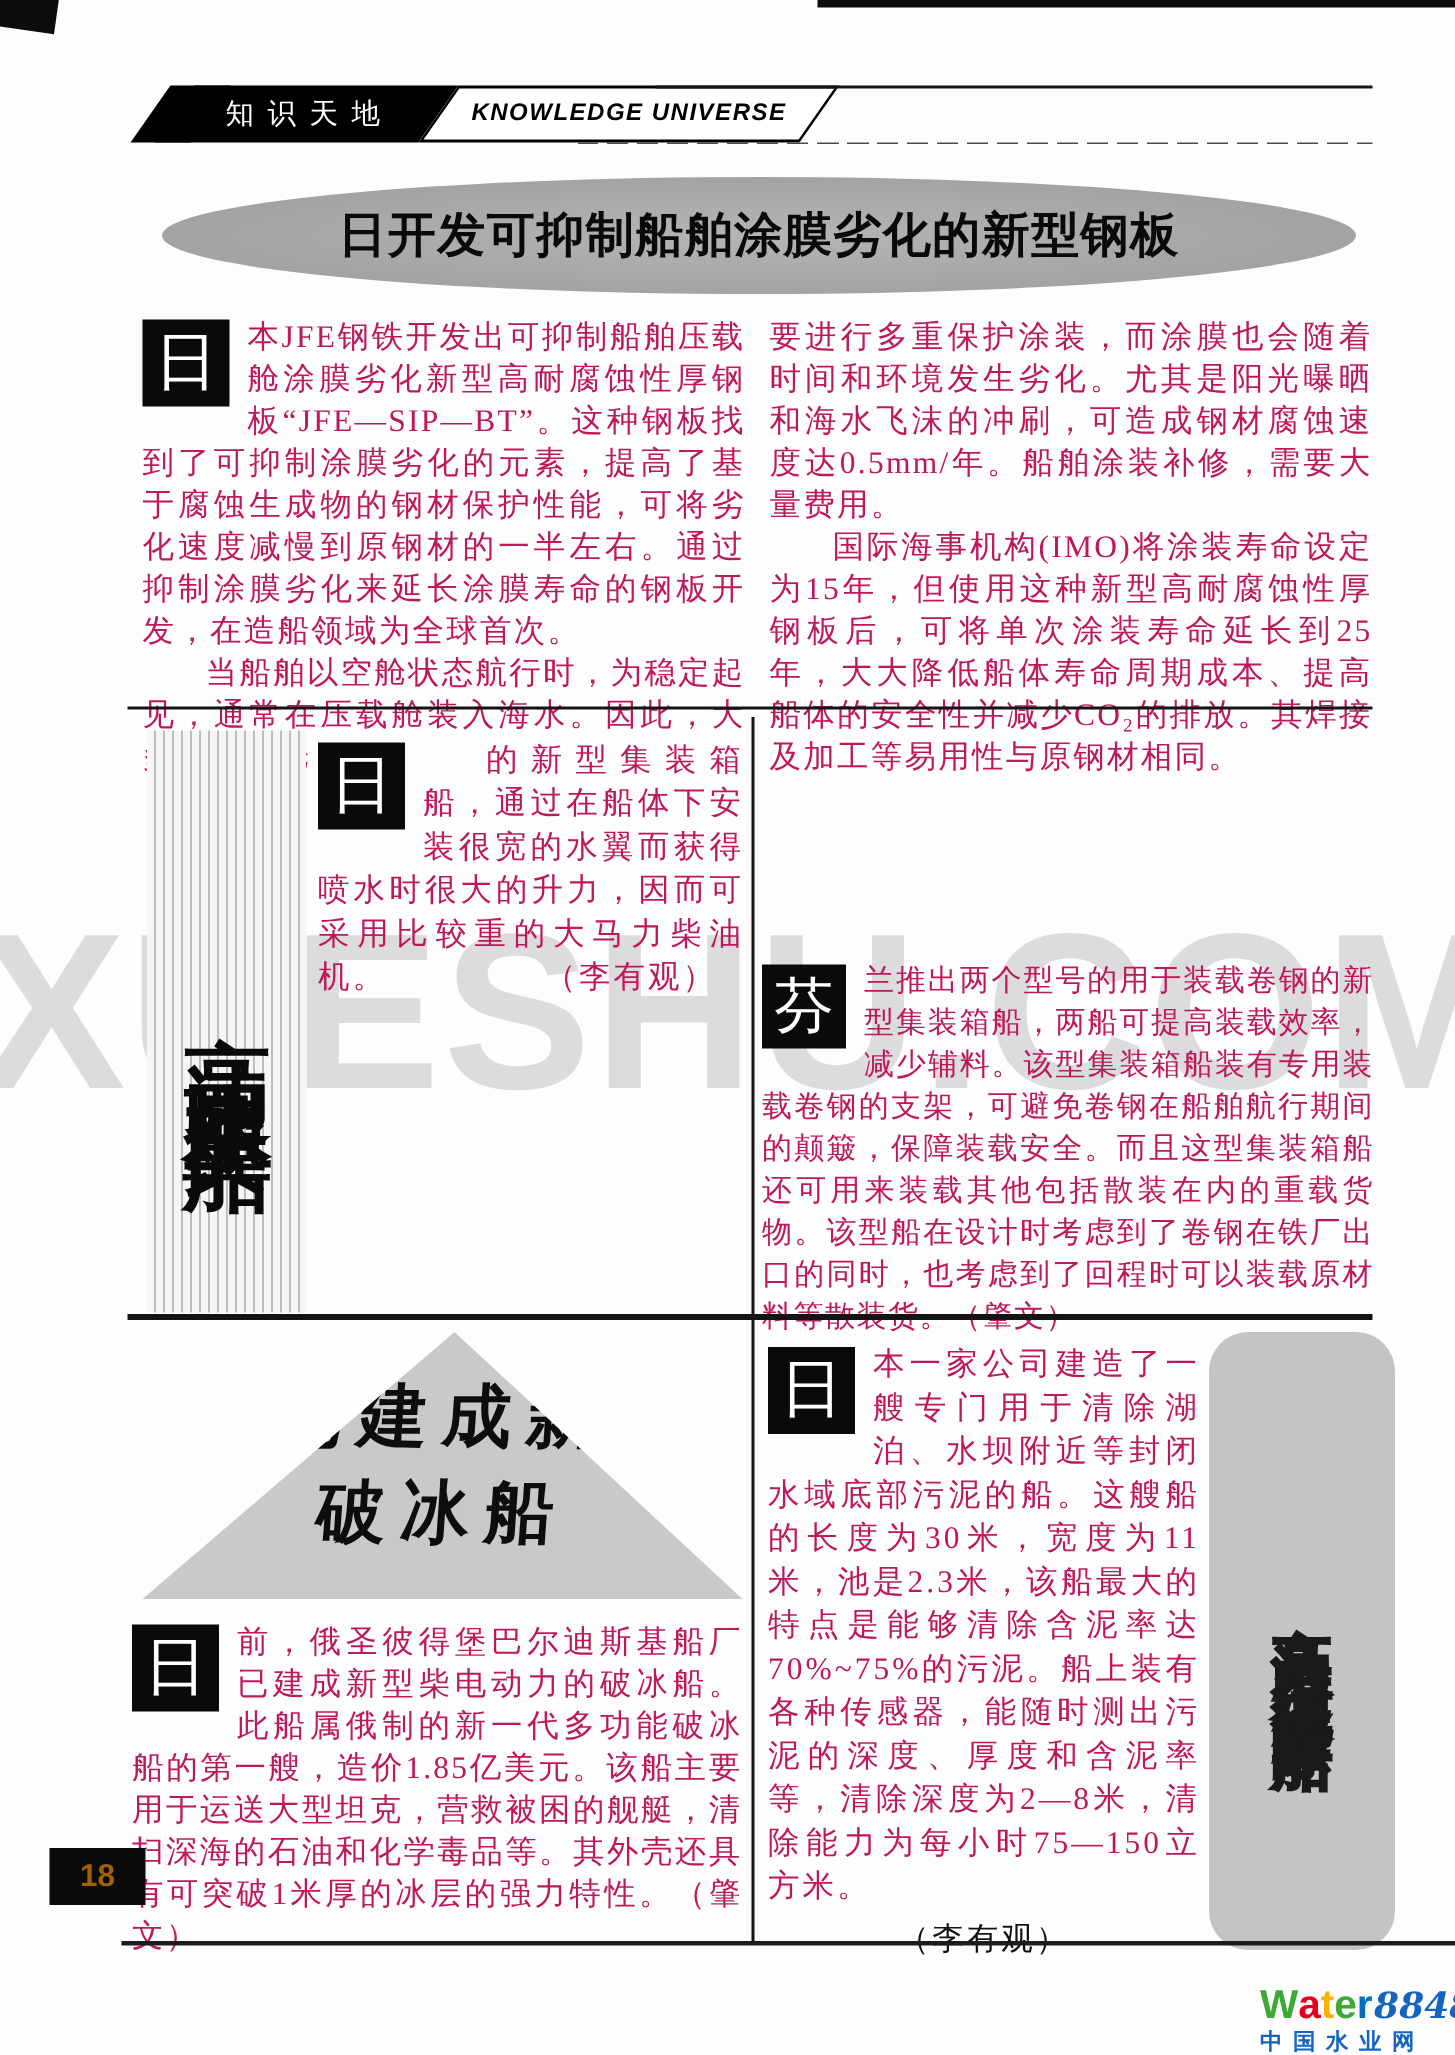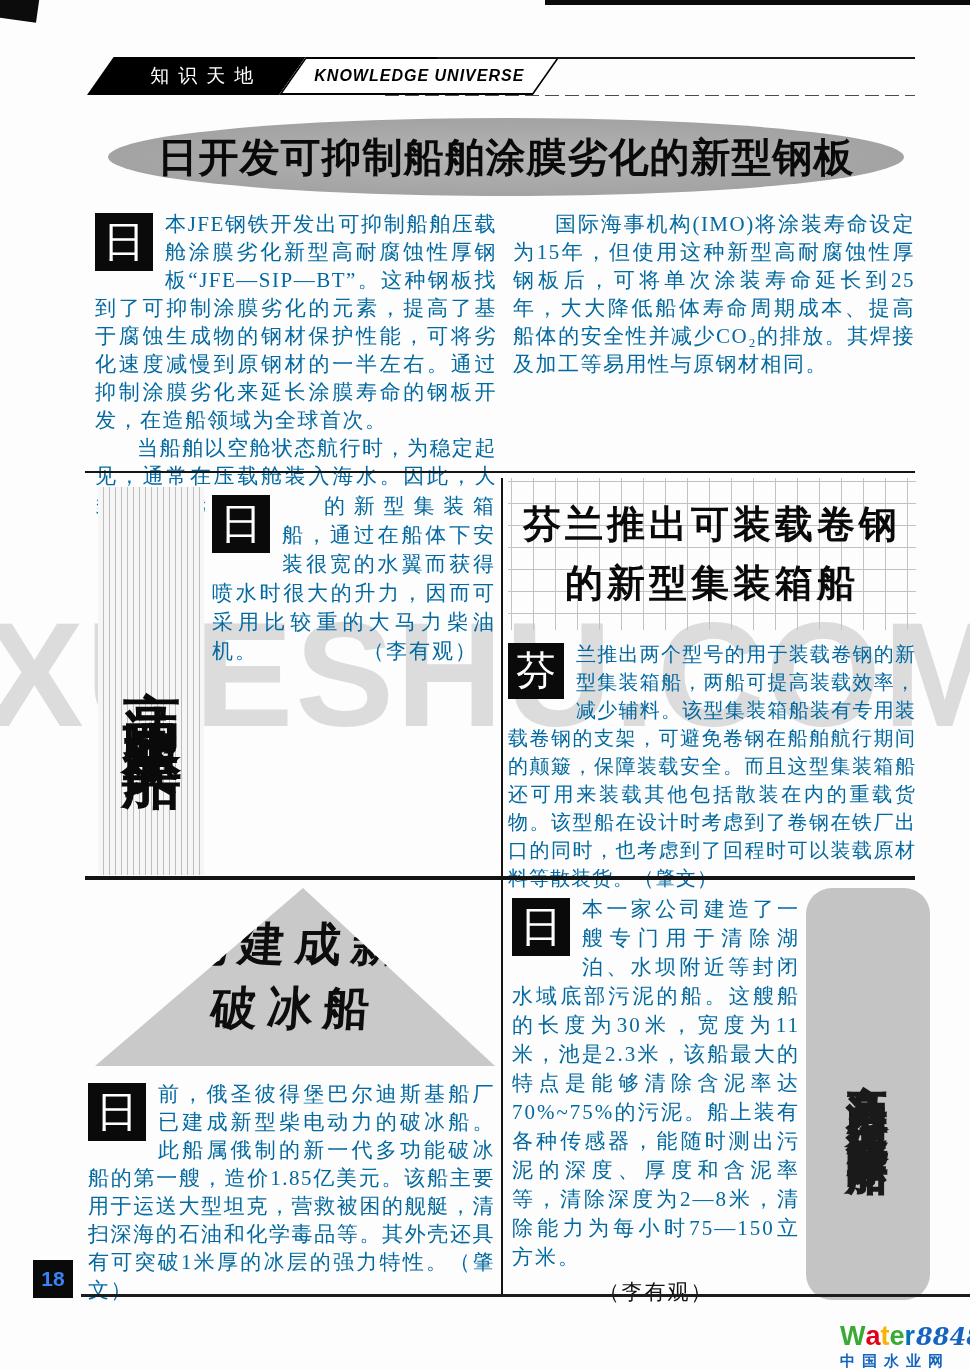--- a/index.html
+++ b/index.html
@@ -31,25 +31,25 @@
     font-family:"Liberation Sans","DejaVu Sans",sans-serif;letter-spacing:1px;color:#000;}
   .hdr-line-top{position:absolute;top:0;left:352px;width:478px;height:2px;background:#161616;}
   .hdr-line-bot{position:absolute;top:38px;left:300px;width:530px;height:1px;
     background:repeating-linear-gradient(90deg,#4a4a4a 0 14px,transparent 14px 20px);}
 
   
   .headline-ellipse{position:absolute;top:118px;left:108px;width:796px;height:78px;
     background:radial-gradient(ellipse at center,#b5b5b5 0%,#a3a3a3 70%,#ababab 100%);
     border-radius:50%;display:flex;align-items:center;justify-content:center;z-index:1;}
   .headline-text{font-family:"Liberation Sans","DejaVu Sans",sans-serif;font-weight:bold;
-    font-size:40px;letter-spacing:1px;color:#0a0a0a;white-space:nowrap;}
+    font-size:32px;letter-spacing:1px;color:#0a0a0a;white-space:nowrap;}
 
   
   .jp{margin:0;font-size:21px;line-height:28px;text-align:justify;text-justify:inter-character;
-    letter-spacing:1.5px;color:#0369a1;}
+    letter-spacing:1.5px;color:#be185d;}
   .narrow .jp{line-height:29px;letter-spacing:2px;}
   .indent{text-indent:2em;}
   .dropcap{float:left;width:58px;height:58px;background:#0a0a0a;color:#fff;
     font-size:42px;line-height:58px;text-align:center;margin:3px 12px 3px 0;}
   .byline{float:right;padding-right:18px;}
   .byline-center{margin:6px 0 0;font-size:21px;letter-spacing:2px;text-align:center;}
 
   
   .article-steel{position:absolute;top:210px;left:95px;width:820px;height:258px;
     display:flex;gap:16px;z-index:1;}
@@ -89,22 +89,22 @@
 
   
   .sludge-text{position:absolute;top:895px;left:512px;width:288px;z-index:1;}
   .vtitle-sludge{position:absolute;top:888px;left:806px;width:124px;height:412px;z-index:1;
     background:#c4c4c4;border-radius:26px;display:flex;align-items:center;justify-content:center;}
   .vtitle-sludge .vt{writing-mode:vertical-rl;font-family:"Liberation Sans","DejaVu Sans",sans-serif;
     font-weight:bold;font-size:40px;letter-spacing:10px;color:#f2f2f2;
     -webkit-text-stroke:2px #1a1a1a;}
 
   
-  .pageno-box{position:absolute;top:1260px;left:33px;width:40px;height:38px;background:#0a0a0a;
-    color:#3b82f6;display:flex;align-items:center;justify-content:center;z-index:2;
+  .pageno-box{position:absolute;top:1232px;left:33px;width:64px;height:38px;background:#0a0a0a;
+    color:#a16207;display:flex;align-items:center;justify-content:center;z-index:2;
     font-family:"Liberation Sans","DejaVu Sans",sans-serif;font-size:21px;font-weight:bold;}
   .footer-line{position:absolute;top:1294px;left:81px;width:889px;height:3px;background:#1c1c1c;z-index:1;}
 
   
   .logo{position:absolute;top:1323px;left:840px;z-index:2;
     font-family:"Liberation Sans","DejaVu Sans",sans-serif;}
   .logo-row1{display:flex;align-items:baseline;line-height:1;}
   .logo-word{font-weight:bold;font-size:27px;letter-spacing:0;}
   .logo-num{font-family:"DejaVu Serif","Liberation Serif",serif;font-style:italic;
     font-size:24px;font-weight:bold;margin-left:1px;}
@@ -138,38 +138,35 @@
     <span class="headline-text">日开发可抑制船舶涂膜劣化的新型钢板</span>
   </div>
 
   <div class="article-steel">
     <div class="col">
       <span class="dropcap">日</span>
       <p class="jp">本JFE钢铁开发出可抑制船舶压载舱涂膜劣化新型高耐腐蚀性厚钢板“JFE—SIP—BT”。这种钢板找到了可抑制涂膜劣化的元素，提高了基于腐蚀生成物的钢材保护性能，可将劣化速度减慢到原钢材的一半左右。通过抑制涂膜劣化来延长涂膜寿命的钢板开发，在造船领域为全球首次。</p>
       <p class="jp indent">当船舶以空舱状态航行时，为稳定起见，通常在压载舱装入海水。因此，大多数压载舱</p>
     </div>
     <div class="col">
+      <p class="jp">要进行多重保护涂装，而涂膜也会随着时间和环境发生劣化。尤其是阳光曝晒和海水飞沫的冲刷，可造成钢材腐蚀速度达0.5mm/年。船舶涂装补修，需要大量费用。</p>
       <p class="jp indent">国际海事机构(IMO)将涂装寿命设定为15年，但使用这种新型高耐腐蚀性厚钢板后，可将单次涂装寿命延长到25年，大大降低船体寿命周期成本、提高船体的安全性并减少CO₂的排放。其焊接及加工等易用性与原钢材相同。</p>
     </div>
   </div>
 
   <div class="divider-h1"></div>
 
   <div class="vtitle-pin">
     <span class="vt">高速水翼船</span>
   </div>
   <div class="hydrofoil-text narrow">
     <span class="dropcap">日</span>
     <p class="jp indent"><span>的新型集装箱船，通过在船体下安装很宽的水翼而获得喷水时很大的升力，因而可采用比较重的大马力柴油机。</span><span class="byline">（李有观）</span></p>
   </div>
 
-  <div class="fin-title-panel">
-    <span class="fin-title-line">芬兰推出可装载卷钢</span>
-    <span class="fin-title-line">的新型集装箱船</span>
-  </div>
   <div class="fin-text">
     <span class="dropcap">芬</span>
     <p class="jp">兰推出两个型号的用于装载卷钢的新型集装箱船，两船可提高装载效率，减少辅料。该型集装箱船装有专用装载卷钢的支架，可避免卷钢在船舶航行期间的颠簸，保障装载安全。而且这型集装箱船还可用来装载其他包括散装在内的重载货物。该型船在设计时考虑到了卷钢在铁厂出口的同时，也考虑到了回程时可以装载原材料等散装货。（肇文）</p>
   </div>
 
   <div class="divider-h2"></div>
   <div class="divider-v"></div>
 
   <div class="ice-triangle">
     <span class="ice-title-line">俄已建成新型</span>

